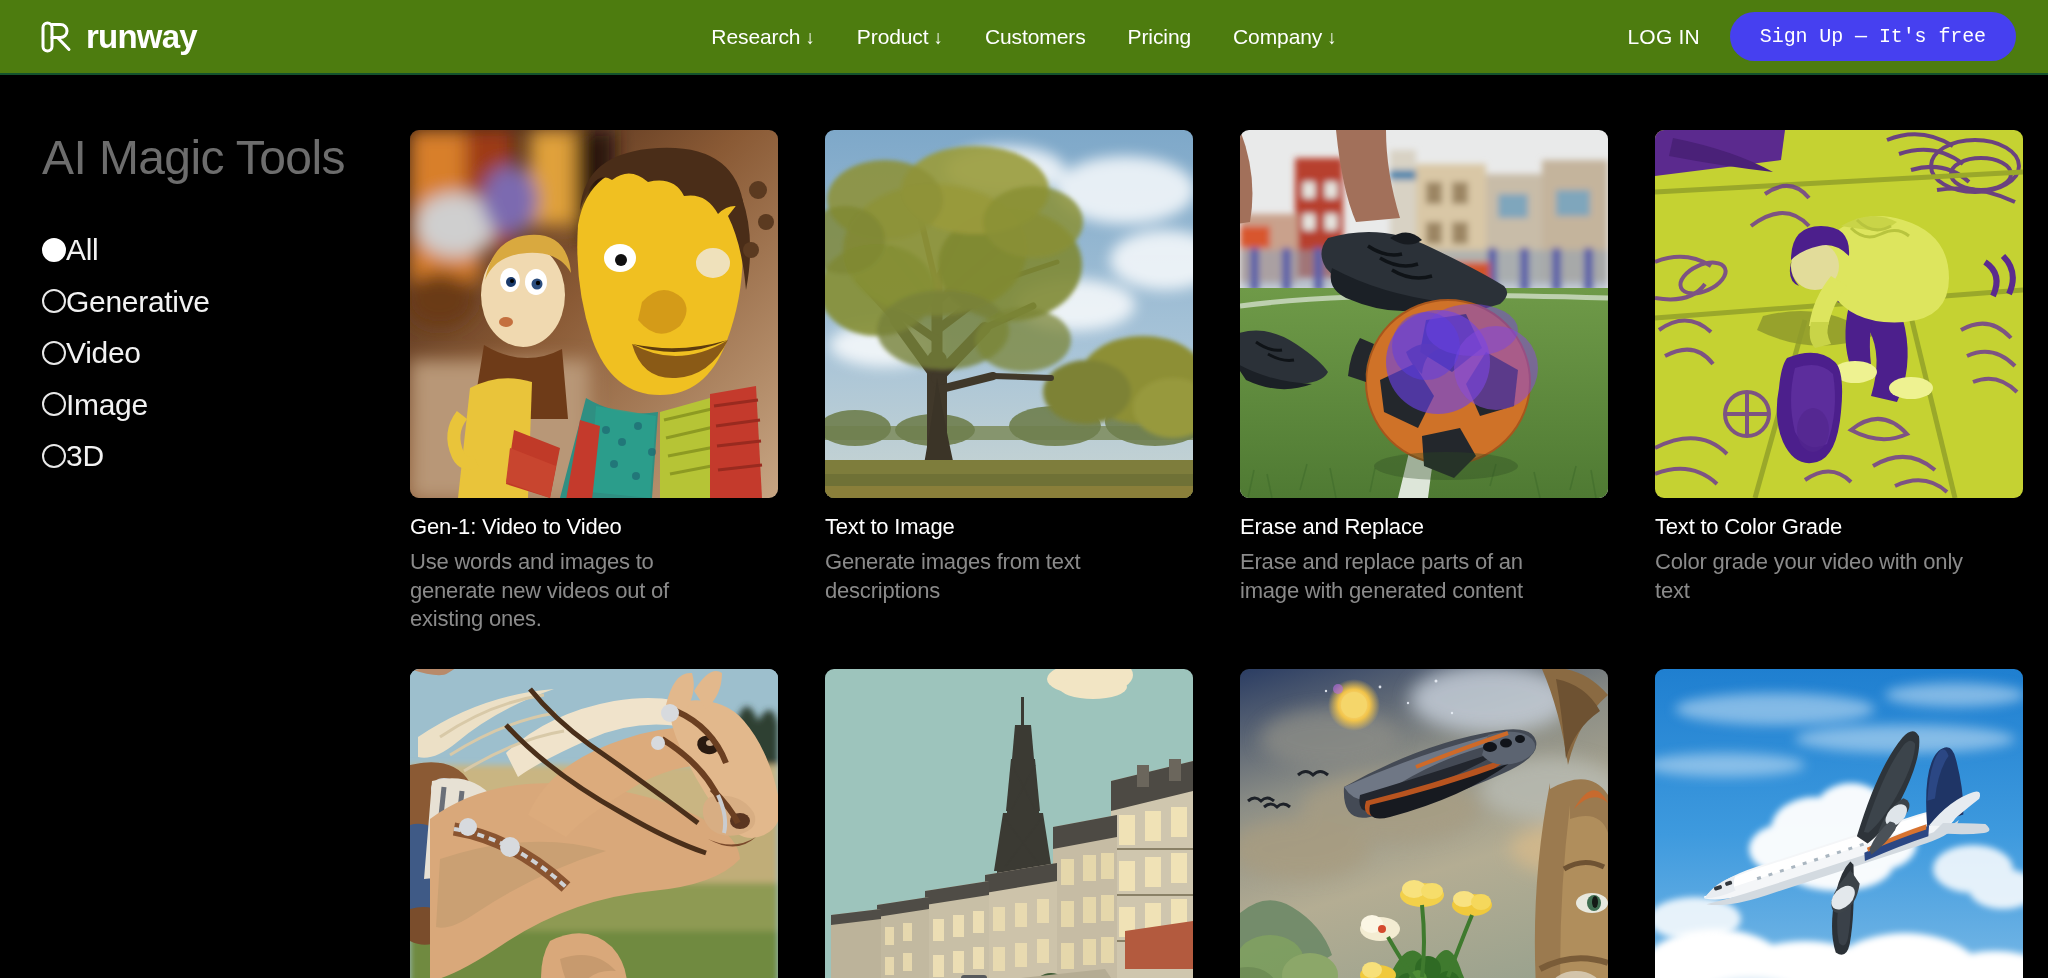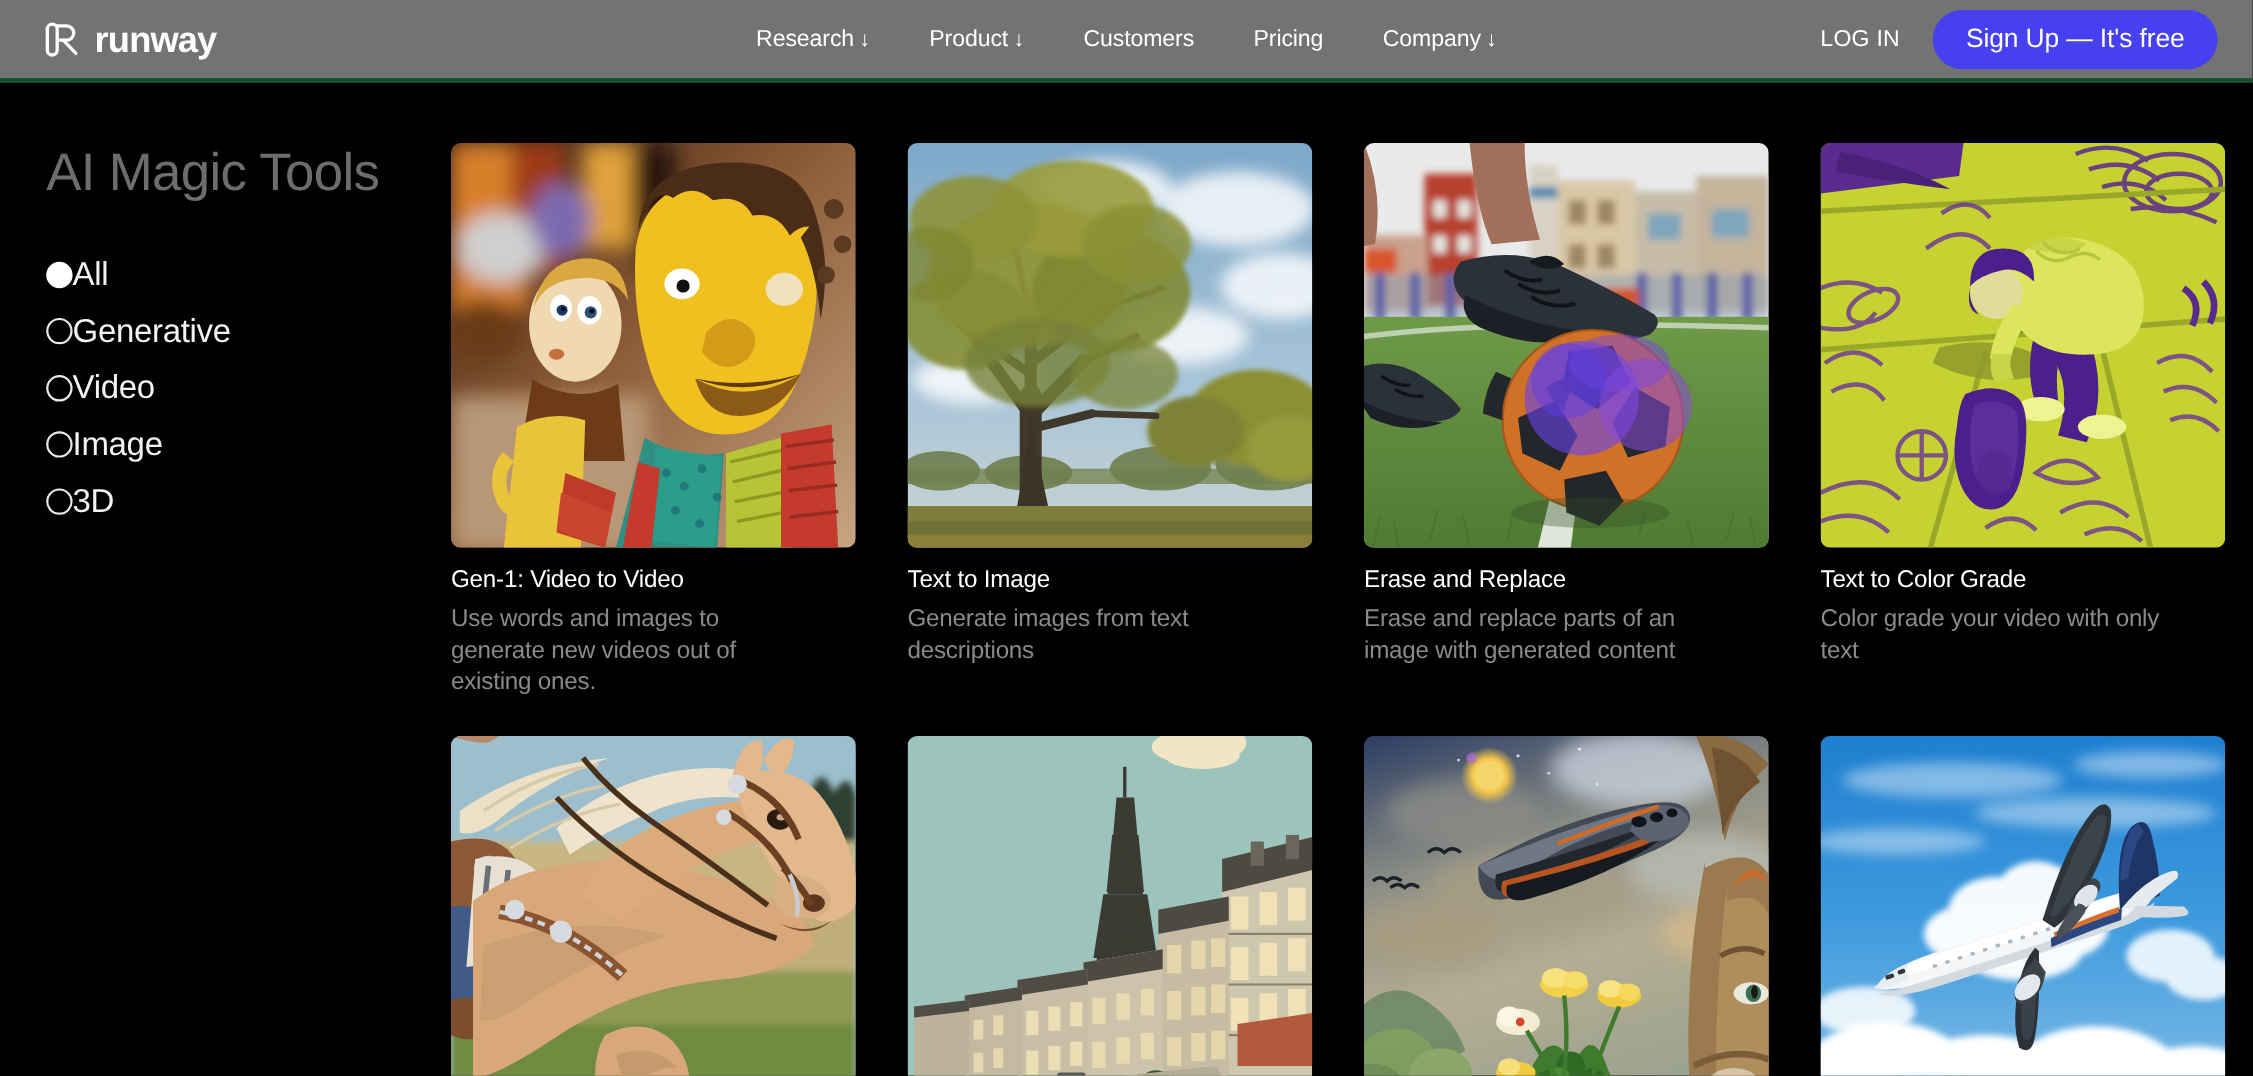--- a/index.html
+++ b/index.html
@@ -14,22 +14,22 @@
     -webkit-font-smoothing: antialiased;
   }
 
   
   .header {
     position: relative;
     height: 75px;
     width: 100%;
     display: flex;
     align-items: center;
-    background: #737373;
-    border-bottom: 4px solid #14532d;
+    background: #4d7c0f;
+    border-bottom: 2px solid #14532d;
   }
 
   .brand {
     position: absolute;
     left: 40px;
     display: flex;
     align-items: center;
     gap: 12px;
     cursor: pointer;
   }
@@ -41,21 +41,21 @@
     letter-spacing: -0.8px;
     line-height: 1;
   }
 
   .nav {
     position: absolute;
     left: 50%;
     transform: translateX(-50%);
     display: flex;
     align-items: center;
-    gap: 54px;
+    gap: 42px;
   }
   .nav-item {
     color: #fff;
     font-size: 21px;
     font-weight: 400;
     letter-spacing: -0.1px;
     cursor: pointer;
     white-space: nowrap;
     display: inline-flex;
     align-items: baseline;
@@ -77,28 +77,28 @@
   .login-link {
     color: #fff;
     font-size: 21px;
     letter-spacing: 0.2px;
     cursor: pointer;
     white-space: nowrap;
   }
   .signup-btn {
     background: #4640f0;
     color: #fff;
-    font-size: 24px;
+    font-size: 20px;
     letter-spacing: -0.1px;
     border: none;
     border-radius: 999px;
     padding: 13px 30px;
     cursor: pointer;
     white-space: nowrap;
-    font-family: Liberation Sans, sans-serif;
+    font-family: Liberation Mono, monospace;
   }
 
   
   .page {
     display: flex;
     padding: 55px 0 0 0;
     height: calc(978px - 75px);
   }
 
   

